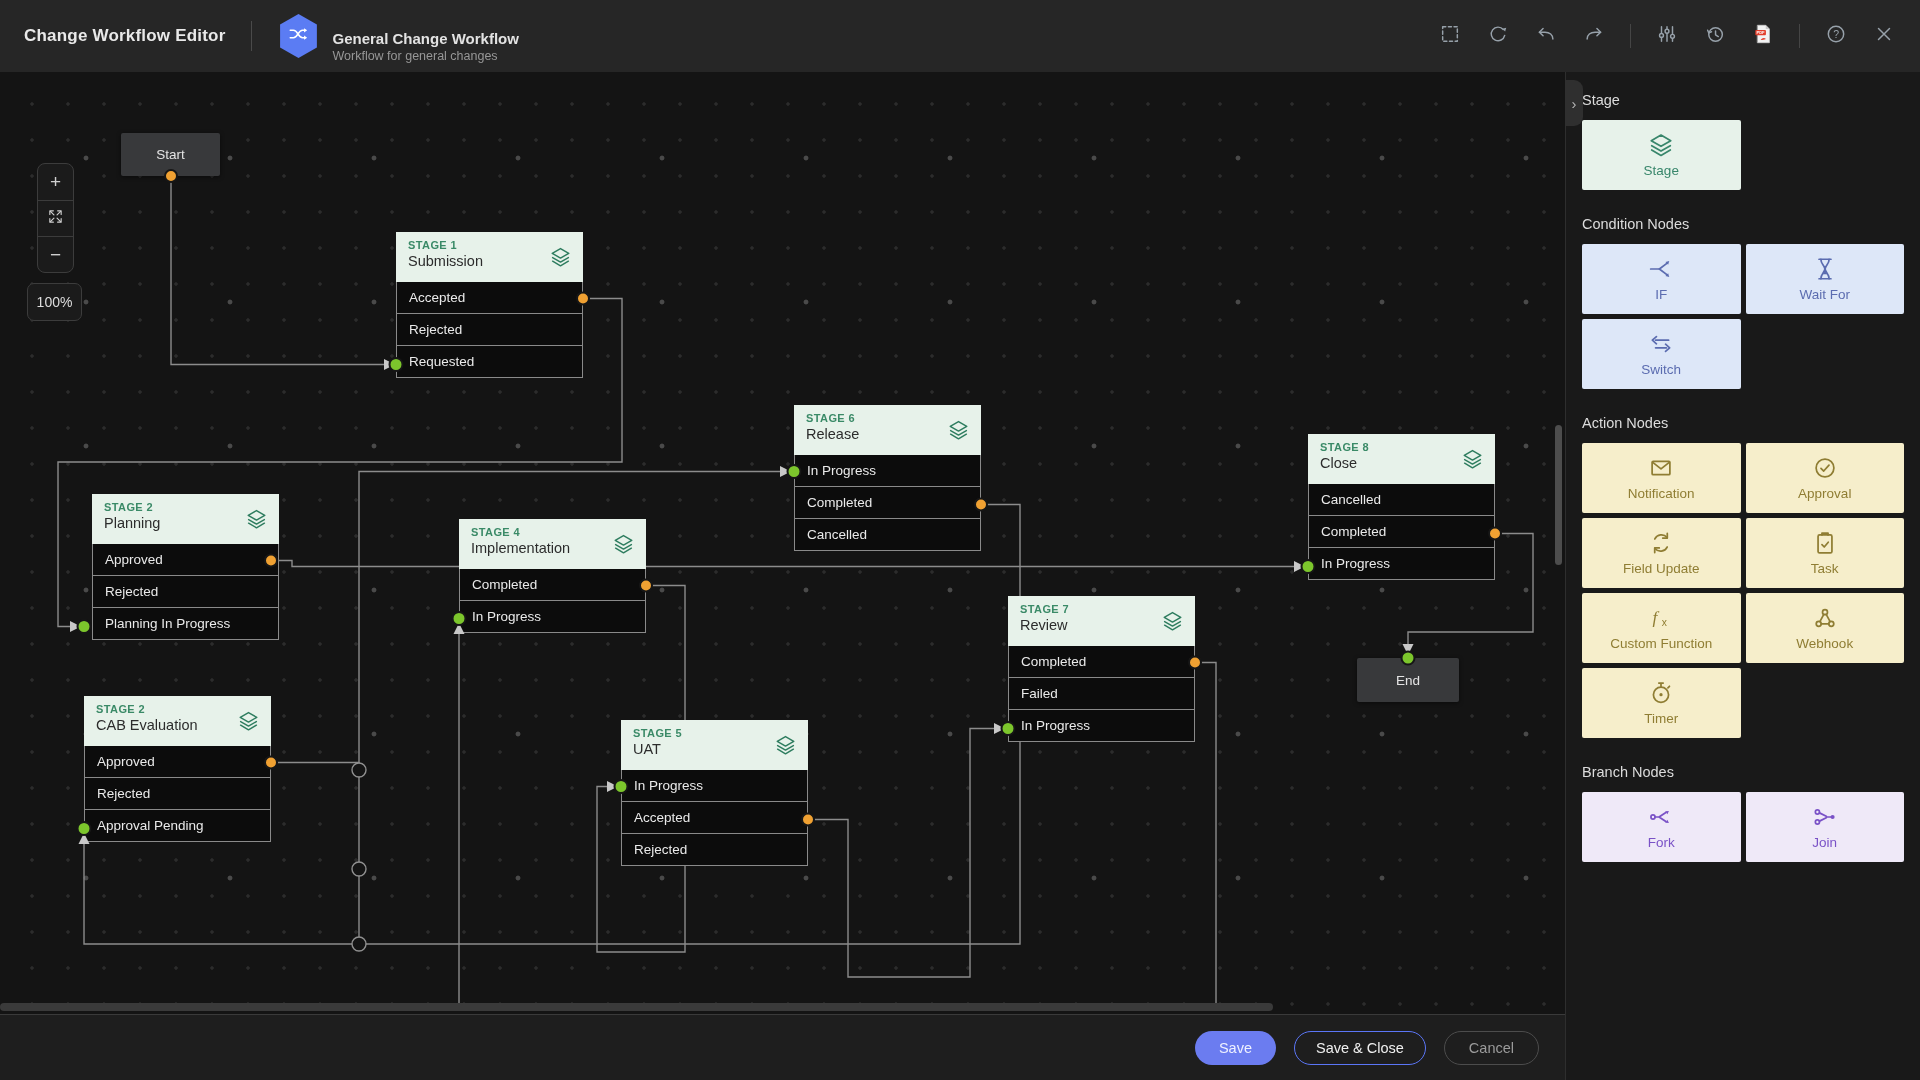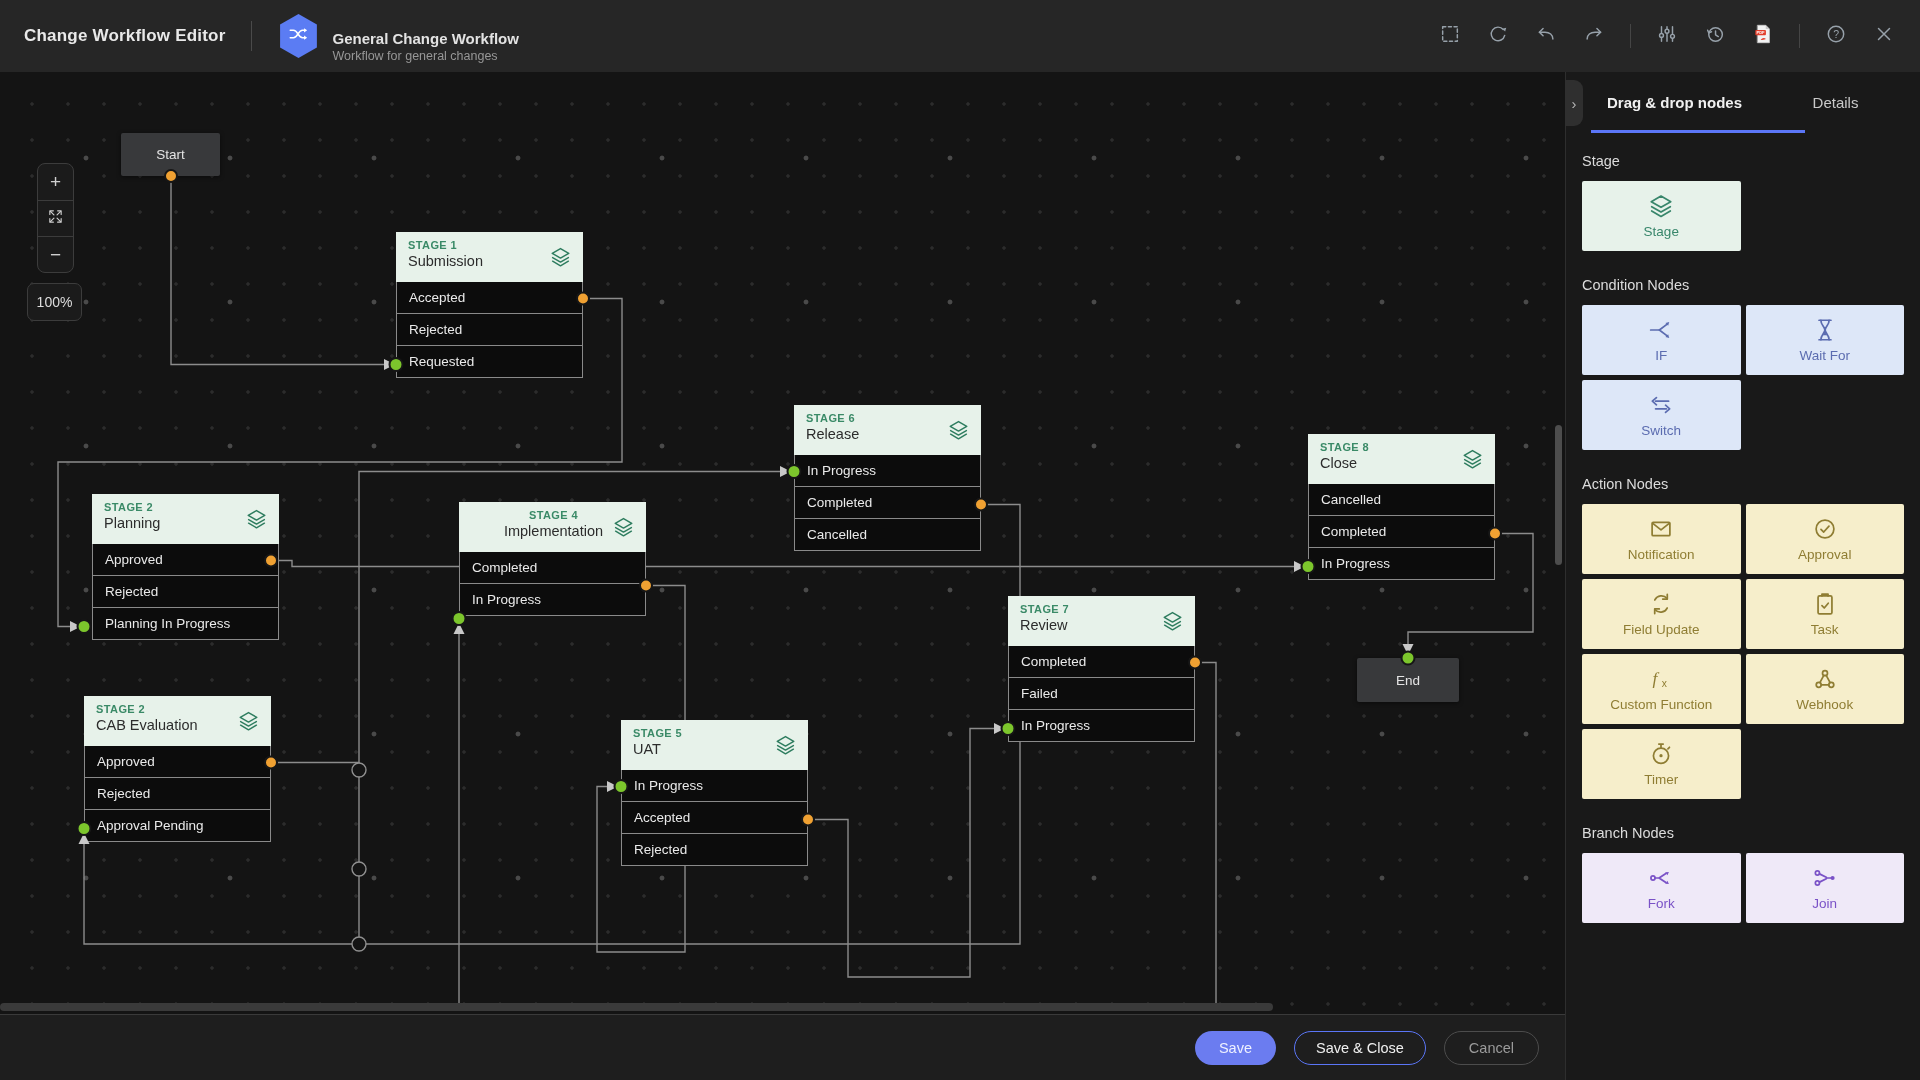--- a/index.html
+++ b/index.html
@@ -224,21 +224,21 @@
           <span class="hicon"><svg viewBox="0 0 24 24" fill="none" stroke="currentColor" stroke-width="1.6" stroke-linecap="round" stroke-linejoin="round">
               <path d="M12 2.8L21 8l-9 5.2L3 8l9-5.2z"></path>
               <path d="M3.4 12.6l8.6 5 8.6-5"></path>
               <path d="M3.4 16.6l8.6 5 8.6-5"></path>
             </svg></span>
         </div>
         <div class="srow">Approved</div>
         <div class="srow">Rejected</div>
         <div class="srow">Approval Pending</div>
       </div>
-      <div class="stage" style="left: 459px; top: 430px; text-align: center;">
+      <div class="stage" style="left: 459px; top: 447px;">
         <div class="stage-head">
           <div class="lbl">STAGE 4</div>
           <div class="nm">Implementation</div>
           <span class="hicon"><svg viewBox="0 0 24 24" fill="none" stroke="currentColor" stroke-width="1.6" stroke-linecap="round" stroke-linejoin="round">
               <path d="M12 2.8L21 8l-9 5.2L3 8l9-5.2z"></path>
               <path d="M3.4 12.6l8.6 5 8.6-5"></path>
               <path d="M3.4 16.6l8.6 5 8.6-5"></path>
             </svg></span>
         </div>
         <div class="srow">Completed</div>
@@ -347,25 +347,20 @@
   <div class="zoomlvl">100%</div>
 
   <div class="vscroll"></div>
   <div class="hscroll"></div>
 </div>
 
 <div class="sidebar">
   <div class="flap">
     <span>›</span>
   </div>
-  <div class="tabs">
-    <div class="tab t1">Drag &amp; drop nodes</div>
-    <div class="tab t2">Details</div>
-    <div class="tab-underline"></div>
-  </div>
   <div id="sidebar-sections">
       <div class="sec-title first">Stage</div>
       <div class="tilegrid">
         <div class="tile stage-kind">
           <span class="ic">
             <svg viewBox="0 0 24 24" fill="none" stroke="currentColor" stroke-width="1.6" stroke-linecap="round" stroke-linejoin="round">
               <path d="M12 2.8L21 8l-9 5.2L3 8l9-5.2z"></path>
               <path d="M3.4 12.6l8.6 5 8.6-5"></path>
               <path d="M3.4 16.6l8.6 5 8.6-5"></path>
             </svg>

